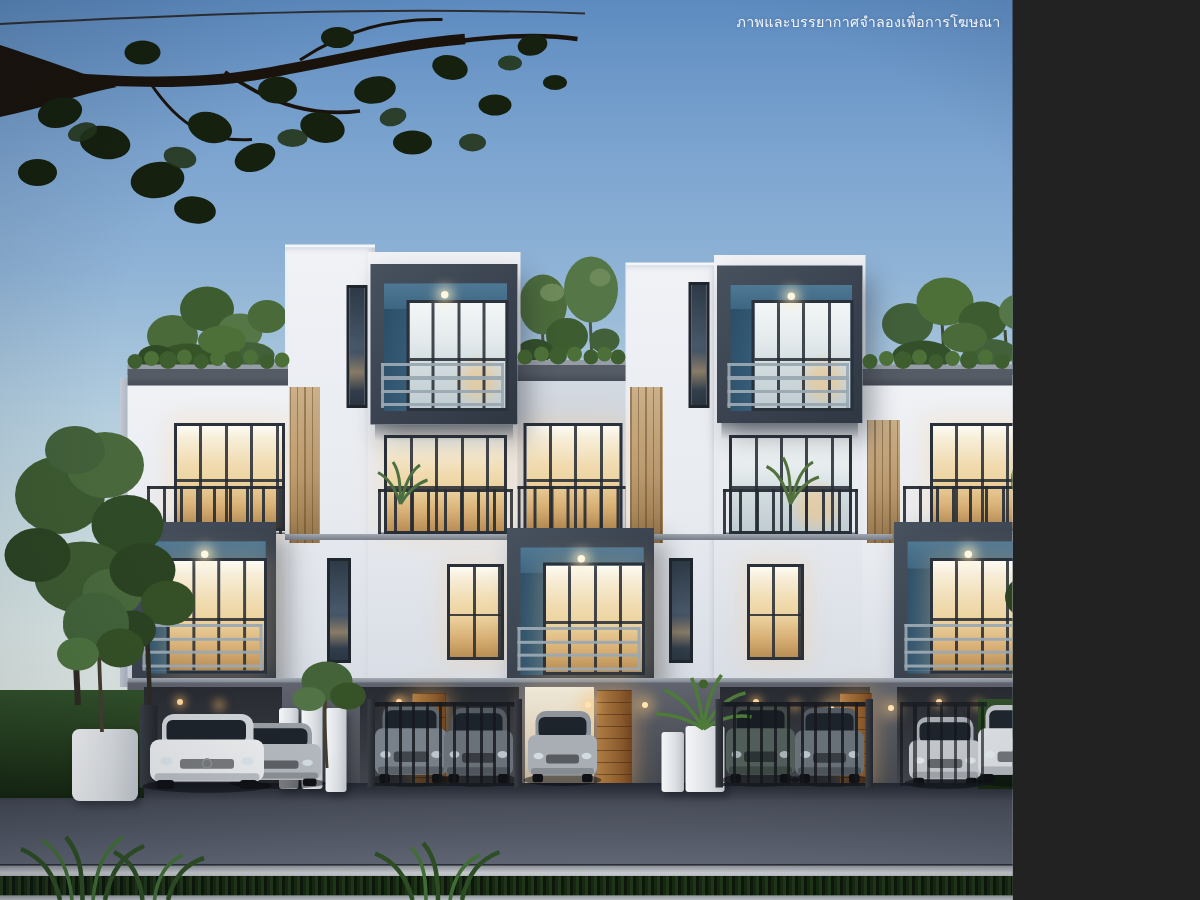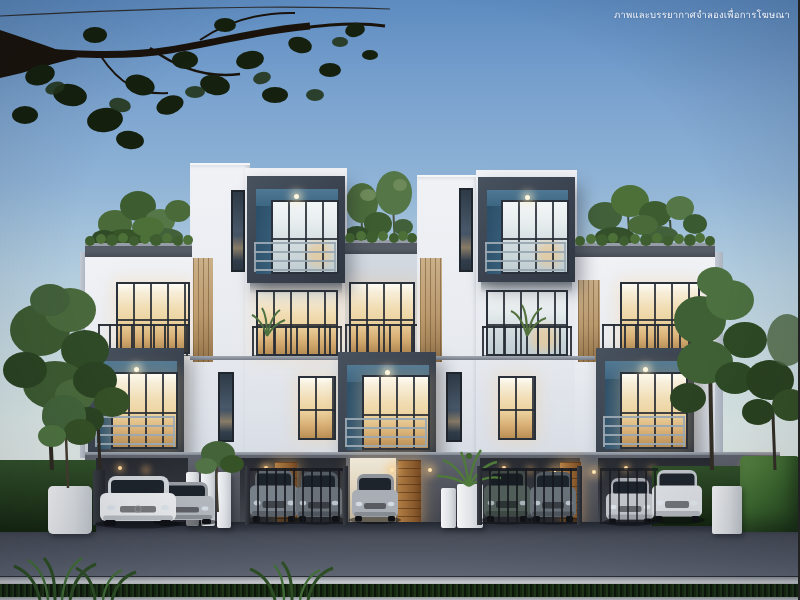--- a/index.html
+++ b/index.html
@@ -1,16 +1,16 @@
 <!DOCTYPE html>
 <html style="--skyTop: #5d8bc0; --skyMid: #8fb3d6; --skyLow: #c6d9e0; --horizon: #e4ebe7; --facade: #e7eaef; --parapet: #565c66; --boxFrame: #39424e; --boxTeal: #3d6683; --glassWarm: #ecd29e; --frameDark: #2b313a; --wood: #b9996e; --doorWood: #8a5a2c; --groundWall: #45484f; --bayDark: #34373e; --pillarWhite: #dce0e4; --road: #4a4f5b; --curb: #cfd2d6; --grass: #101b0c; --treeGreen: #3f6034; --hedge: #22391b; --hedgeLit: #5d8a45; --carWhite: #e9ebed; --carSilver: #b4b9bf; --carGray: #788089; --carDark: #515d59;"><head>
 <meta charset="utf-8">
 <style>
   html,body{margin:0;padding:0;background:#222;}
-  #stage{position:relative;width:798px;height:600px;overflow:hidden;
+  #stage{position:relative;width:675px;height:600px;overflow:hidden;
     font-family:"DejaVu Sans","Liberation Sans",sans-serif;
     background:linear-gradient(180deg,
       var(--skyTop,#5d8bc0) 0%, #7ba3cf 16%,
       var(--skyMid,#8fb3d6) 30%, #b3cdde 46%,
       var(--skyLow,#c6d9e0) 58%, #dbe7e6 70%,
       var(--horizon,#e4ebe7) 80%, #e7ece8 100%);}
   .abs{position:absolute;}
   svg.layer{position:absolute;left:0;top:0;width:800px;height:600px;pointer-events:none;}
 
   

